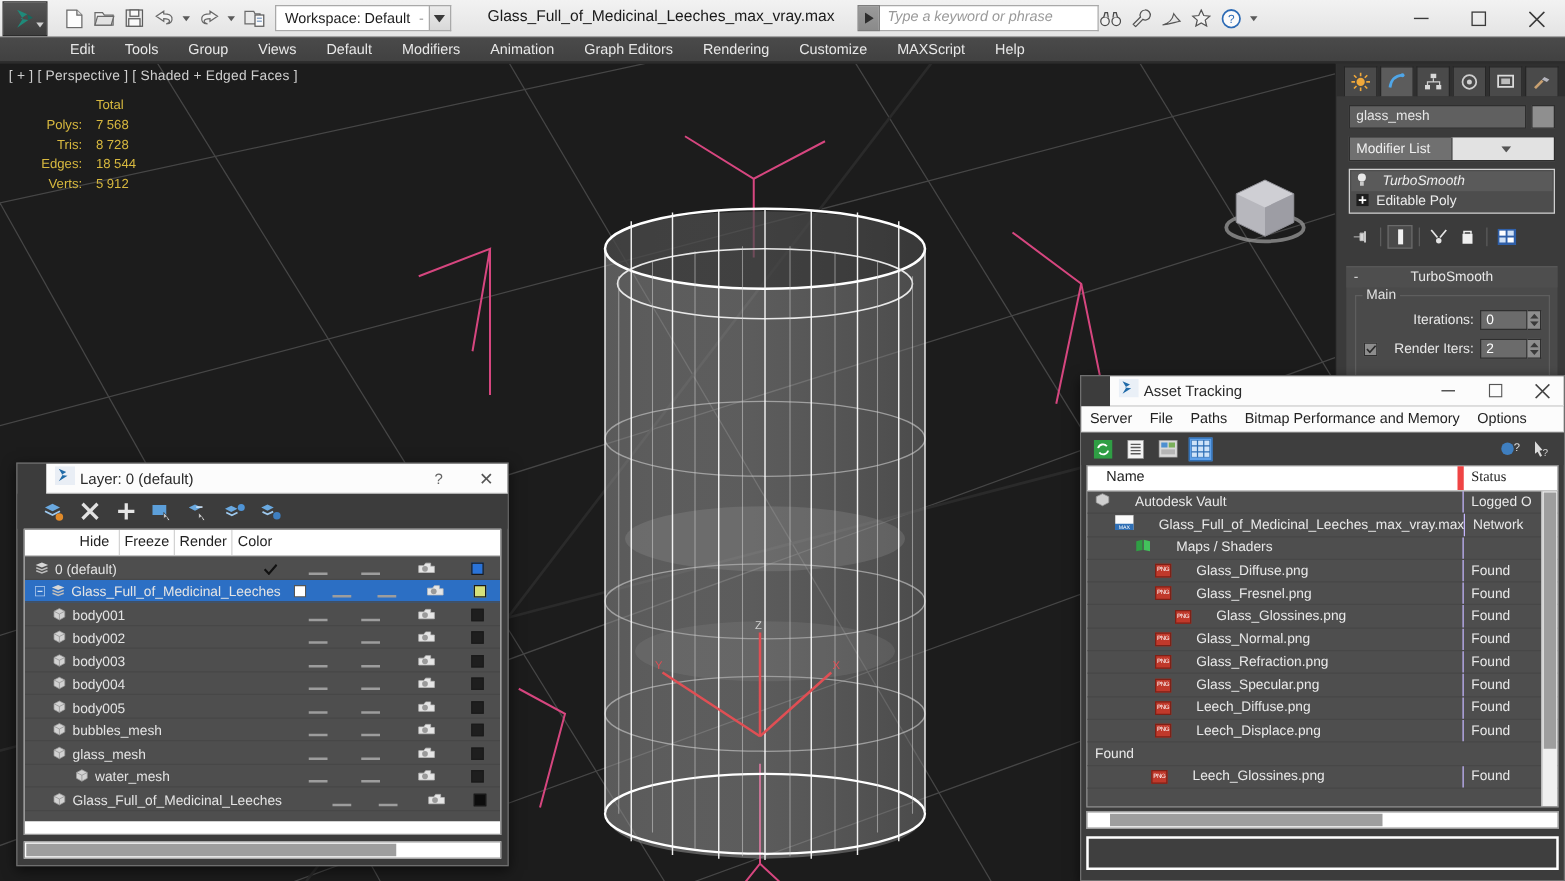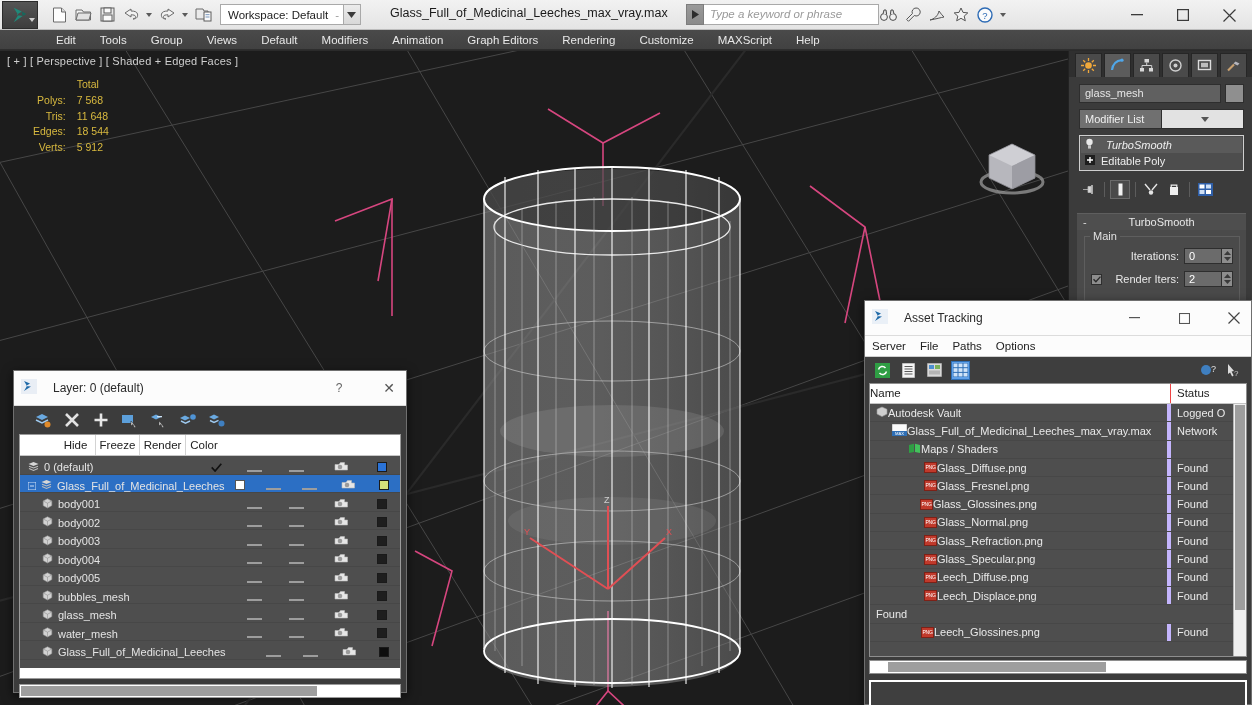--- a/index.html
+++ b/index.html
@@ -92,22 +92,22 @@
   .spinbox .sv{ width:38px;height:16px;background:#6b6b6b;border:1px solid #2e2e2e;color:#fff;
      font-size:11px; padding-left:4px; line-height:14px;}
   .spinbox .arrows{ width:11px;height:16px;background:#8d8d8d;border:1px solid #2e2e2e;border-left:none;
      display:flex;flex-direction:column;justify-content:center;align-items:center;gap:2px;}
   .chk{ width:11px;height:11px;background:#8d8d8d;border:1px solid #2e2e2e; margin-right:auto;
      display:flex;align-items:center;justify-content:center;}
 
   
   .win{ position:absolute; background:#3c3c3c; border:1px solid #6f6f6f;
      box-shadow:0 3px 10px rgba(0,0,0,.6); }
-  .win-title{ height:35px; background:#fcfcfc; display:flex; align-items:center;
-     padding-left:7px; gap:16px; border-bottom:1px solid #dcdcdc;}
+  .win-title{ height:24px; background:#fcfcfc; display:flex; align-items:center;
+     padding-left:7px; gap:4px; border-bottom:1px solid #dcdcdc;margin-left:23px;}
   .win-title .tt{ font-size:12px; color:#2a2a2a; flex:1;}
   .wbtn{ width:34px;height:24px; display:flex;align-items:center;justify-content:center;}
 
   
   #layerwin{ left:13px; top:370px; width:394px; height:323px; }
   .lay-tools{ height:28px; background:#3c3c3c; display:flex; align-items:center; gap:11px; padding-left:20px;}
   .lay-tools .lt{ width:18px;height:18px;display:flex;align-items:center;justify-content:center;}
   .lay-body{ margin:0 5px 0 5px; background:#fff; border:1px solid #9a9a9a; height:245px;}
   .lay-hdr{ height:21px; background:#fff; display:flex; align-items:center; font-size:11.5px; color:#222;
      border-bottom:1px solid #c6c6c6;}
@@ -129,25 +129,25 @@
   .at-menu{ height:21px; background:#fcfcfc; display:flex; align-items:center; gap:0;
      border-bottom:1px solid #cfcfcf;}
   .at-menu span{ font-size:11.5px; color:#222; padding:0 7px; line-height:20px;}
   .at-tools{ height:26px; background:#3e3e3e; display:flex;align-items:center; gap:7px; padding:0 8px;}
   .at-tools .ab{ width:19px;height:19px; display:flex;align-items:center;justify-content:center;}
   .at-tools .ab.active{ background:#5fa0e8; border:1px solid #2f6fb5; }
   .at-tools .sp{ flex:1; }
   .at-table{ margin:0 4px; border:1px solid #8e8e8e; background:#4e4e4e; height:274px; position:relative;}
   .at-hdr{ height:20px; background:#fff; display:flex; font-size:11.5px; color:#222;
      border-bottom:1px solid #c4c4c4; }
-  .at-hdr .h1{ flex:1; padding-left:0; line-height:19px; border-right:1px solid #ef4444;}
-  .at-hdr .h2{ width:75px; padding-left:6px; line-height:19px;}
+  .at-hdr .h1{ flex:1; padding-left:15px; line-height:19px; border-right:5px solid #ef4444;}
+  .at-hdr .h2{ width:75px; padding-left:6px; line-height:19px;font-family:Liberation Serif, serif;}
   .at-row{ height:18.3px; display:flex; align-items:center; font-size:11px; color:#e9e9e9;
      border-bottom:1px solid #474747;}
-  .at-row .n{ flex:1; display:flex; align-items:center; gap:0; border-right:4px solid #c4b5fd;
+  .at-row .n{ flex:1; display:flex; align-items:center; gap:20px; border-right:1px solid #c4b5fd;
      height:100%; }
   .at-row .s{ width:75px; padding-left:6px; }
   .pngico{ width:13px;height:11px; background:#c0392b; border:1px solid #7d2117; font-size:5px;
      color:#fff; display:flex;align-items:center;justify-content:center; line-height:1; letter-spacing:-.3px;}
   .at-vscroll{ position:absolute; right:0; top:20px; width:13px; bottom:0; background:#efefef;
      border-left:1px solid #b5b5b5;}
   .at-vscroll .th{ position:absolute; left:1px; top:1px; width:10px; height:205px; background:#9e9e9e;}
   .at-hscroll{ margin:3px 4px 0; height:14px; background:#fff; border:1px solid #8e8e8e;}
   .at-hscroll .th{ height:10px;margin:1px 0 0 18px; width:58%; background:#9e9e9e;}
   .at-status{ margin:6px 4px 0; height:27px; background:#3f3f3f; border:2px solid #fff;}
@@ -387,21 +387,21 @@
             <tr>
               <td></td>
               <td class="hdr">Total</td>
             </tr>
         <tr>
               <td class="lbl">Polys:</td>
             <td class="hdr">7 568</td>
             </tr>
         <tr>
               <td class="lbl">Tris:</td>
-            <td class="hdr">11 648</td>
+            <td class="hdr">8 728</td>
             </tr>
         <tr>
               <td class="lbl">Edges:</td>
             <td class="hdr">18 544</td>
             </tr>
         <tr>
               <td class="lbl">Verts:</td>
             <td class="hdr">5 912</td>
             </tr>
       </tbody>
@@ -803,21 +803,21 @@
             <span class="cell" style="width:36px"></span>
             <span class="cell" style="width:40px"><span class="dash"></span></span>
             <span class="cell" style="width:44px"><span class="dash"></span></span>
             <span class="cell" style="width:46px"><svg width="15" height="11" viewBox="0 0 15 11">
                 <path d="M1 3.5h4l1.5-2h4v2.5h3v5H1z" fill="#e6e6e6" stroke="#bbb" stroke-width=".6"></path>
                 <circle cx="6" cy="6" r="2.3" fill="#9a9a9a"></circle>
               </svg></span>
             <span class="cell" style="width:36px"><span class="swatch" style="background:#1e1e1e"></span></span>
           </div>
           <div class="lay-row">
-            <span class="nm" style="padding-left:22px">
+            <span class="nm" style="padding-left:40px">
               <span><svg width="11" height="11" viewBox="0 0 11 11">
                   <path d="M5.5 0.8 L9.8 3 L9.8 7.6 L5.5 10 L1.2 7.6 L1.2 3 Z" fill="#d2d2d2" stroke="#9a9a9a" stroke-width=".6"></path>
                   <path d="M1.2 3 L5.5 5.2 L9.8 3 M5.5 5.2 V10" fill="none" stroke="#8f8f8f" stroke-width=".6"></path>
                 </svg></span>
               <span>water_mesh</span>
             </span>
             <span class="cell" style="width:36px"></span>
             <span class="cell" style="width:40px"><span class="dash"></span></span>
             <span class="cell" style="width:44px"><span class="dash"></span></span>
             <span class="cell" style="width:46px"><svg width="15" height="11" viewBox="0 0 15 11">
@@ -872,20 +872,21 @@
         <svg width="12" height="12" viewBox="0 0 12 12">
             <path d="M0.5 0.5l11 11M11.5 0.5l-11 11" stroke="#444" stroke-width="1.2"></path>
           </svg>
         </span>
     </div>
 
     <div class="at-menu">
       <span>Server</span>
       <span>File</span>
       <span>Paths</span>
+      <span>Bitmap Performance and Memory</span>
       <span>Options</span>
     </div>
 
     <div class="at-tools">
       <span class="ab">
         <svg width="15" height="15" viewBox="0 0 15 15">
             <rect width="15" height="15" fill="#2f9e44"></rect>
             <path d="M3.5 6.5a4 4 0 017-1.5M11.5 8.5a4 4 0 01-7 1.5" fill="none" stroke="#fff" stroke-width="1.5"></path>
           </svg>
         </span>
@@ -972,21 +973,21 @@
             <span class="s">Found</span>
           </div>
           <div class="at-row">
             <span class="n" style="padding-left:54px">
               <span class="pngico">PNG</span>
               <span>Glass_Fresnel.png</span>
             </span>
             <span class="s">Found</span>
           </div>
           <div class="at-row">
-            <span class="n" style="padding-left:50px">
+            <span class="n" style="padding-left:70px">
               <span class="pngico">PNG</span>
               <span>Glass_Glossines.png</span>
             </span>
             <span class="s">Found</span>
           </div>
           <div class="at-row">
             <span class="n" style="padding-left:54px">
               <span class="pngico">PNG</span>
               <span>Glass_Normal.png</span>
             </span>

